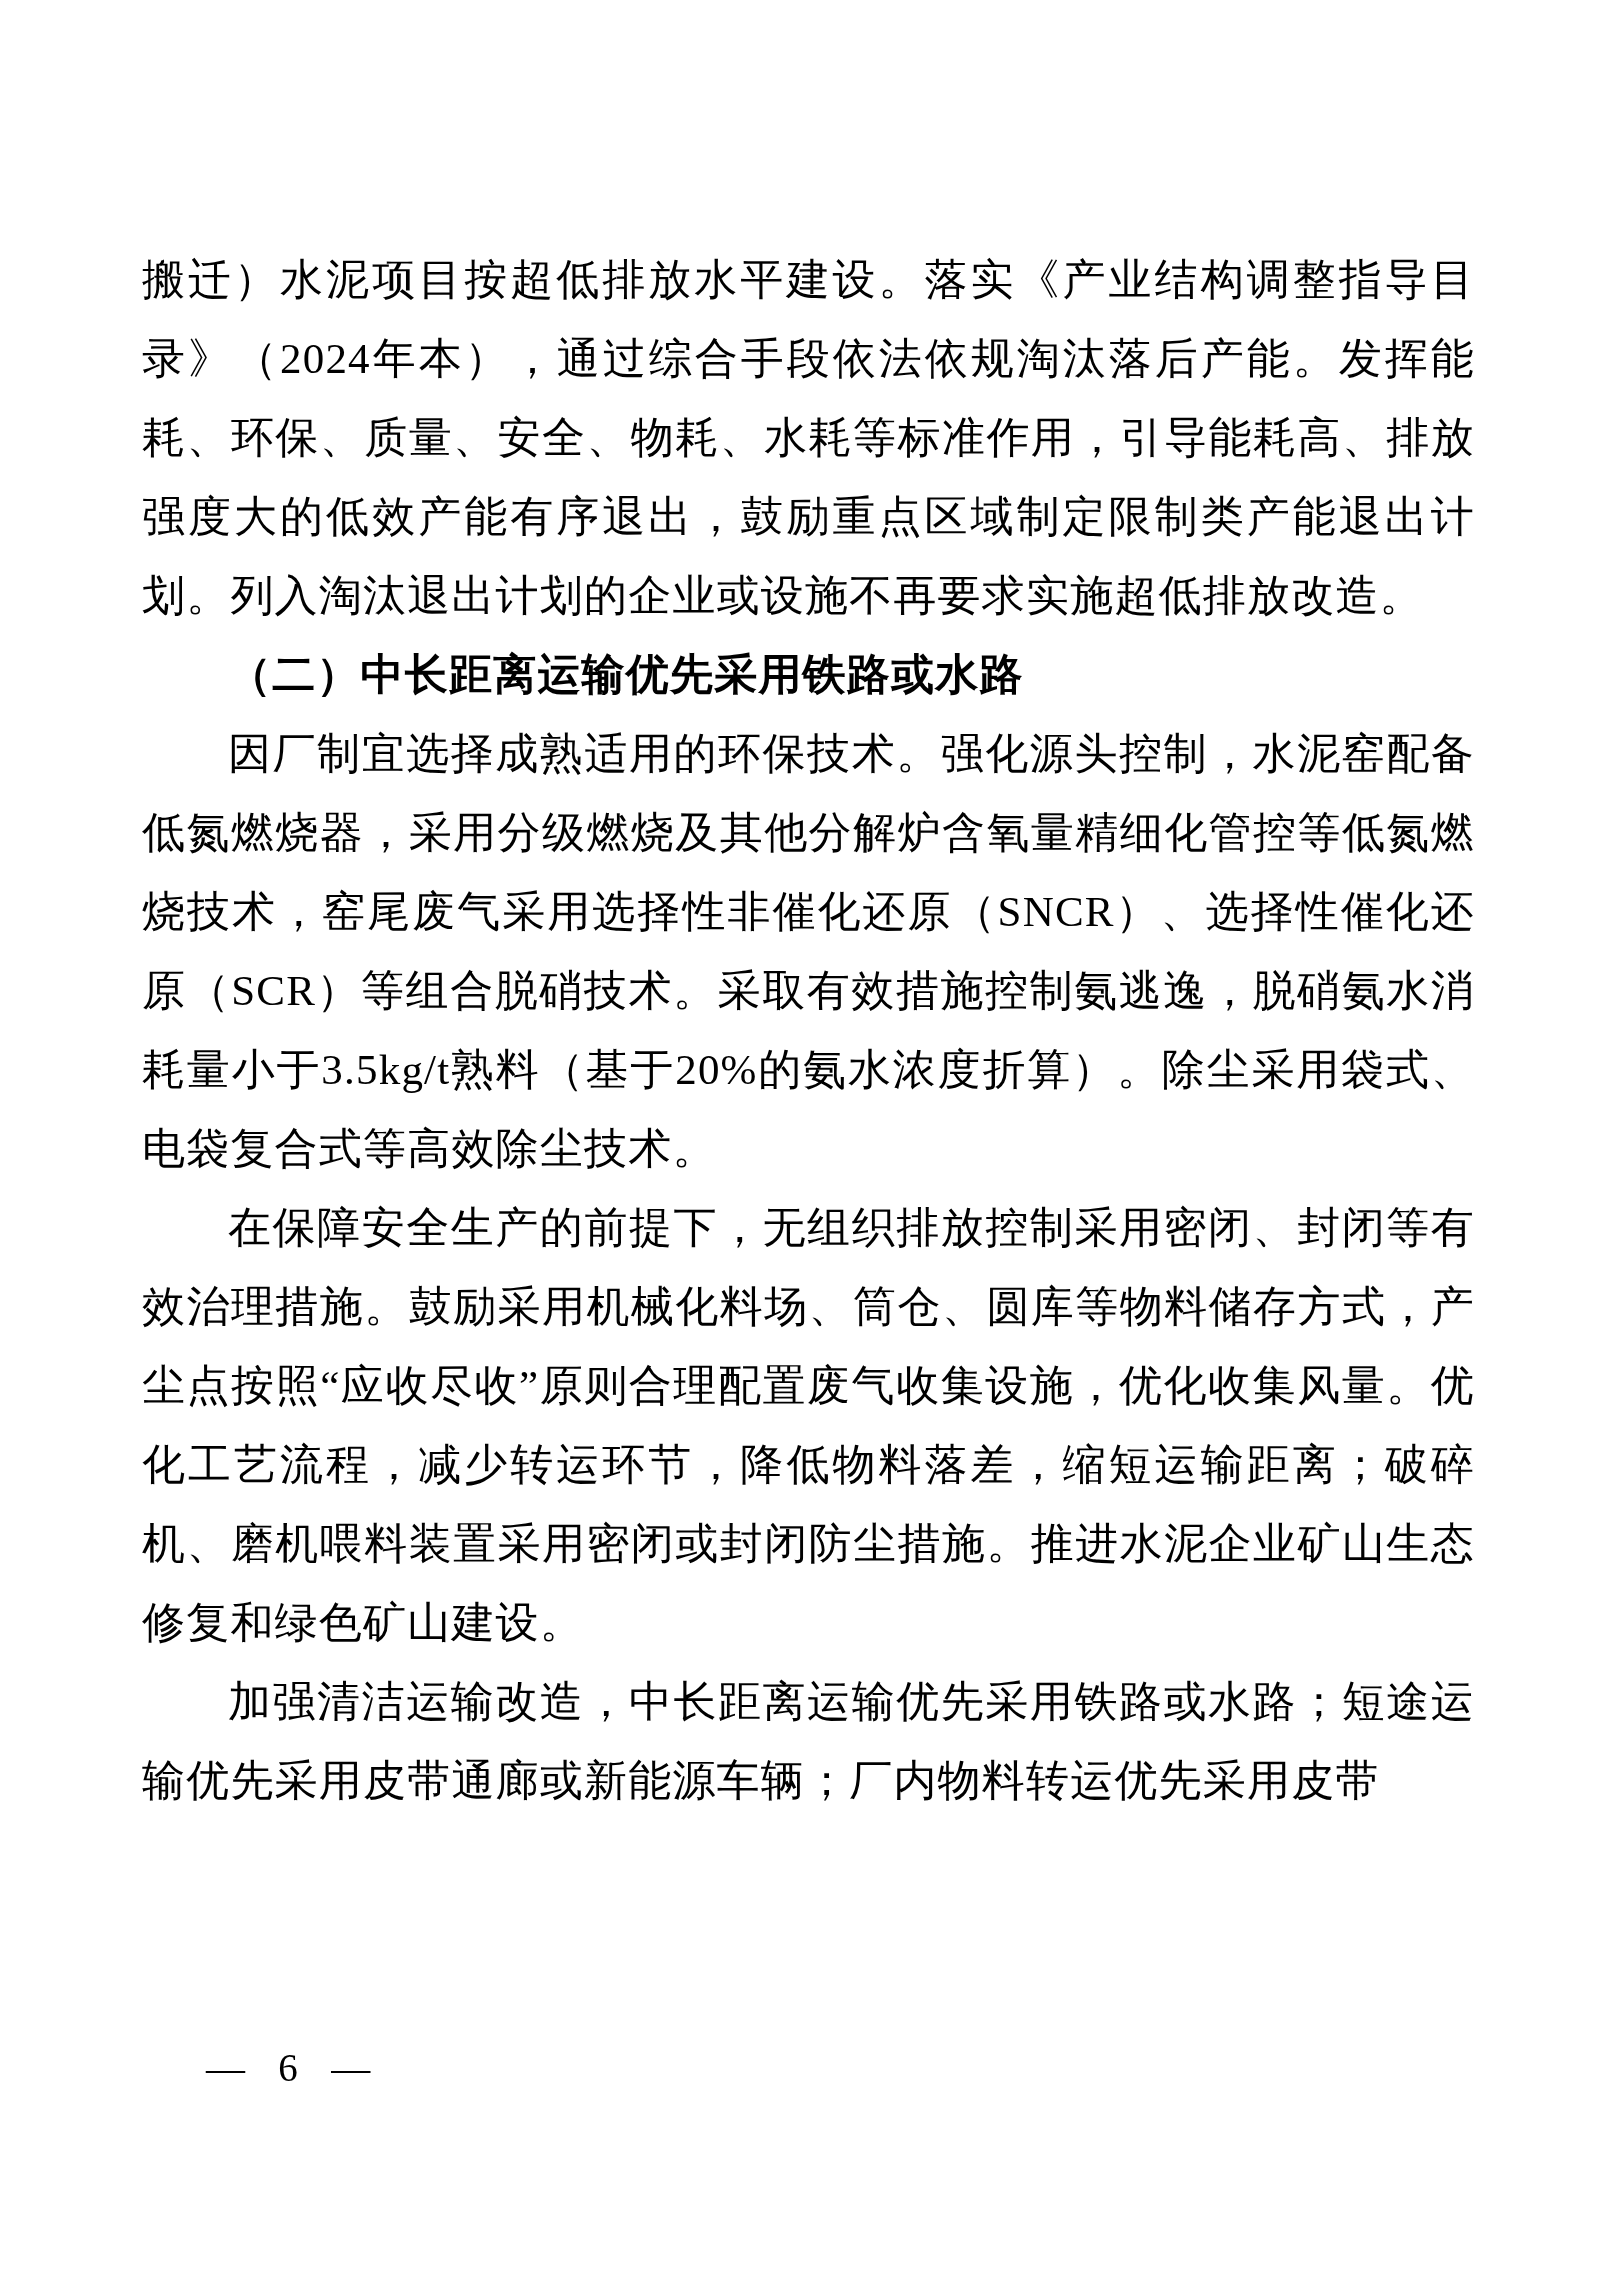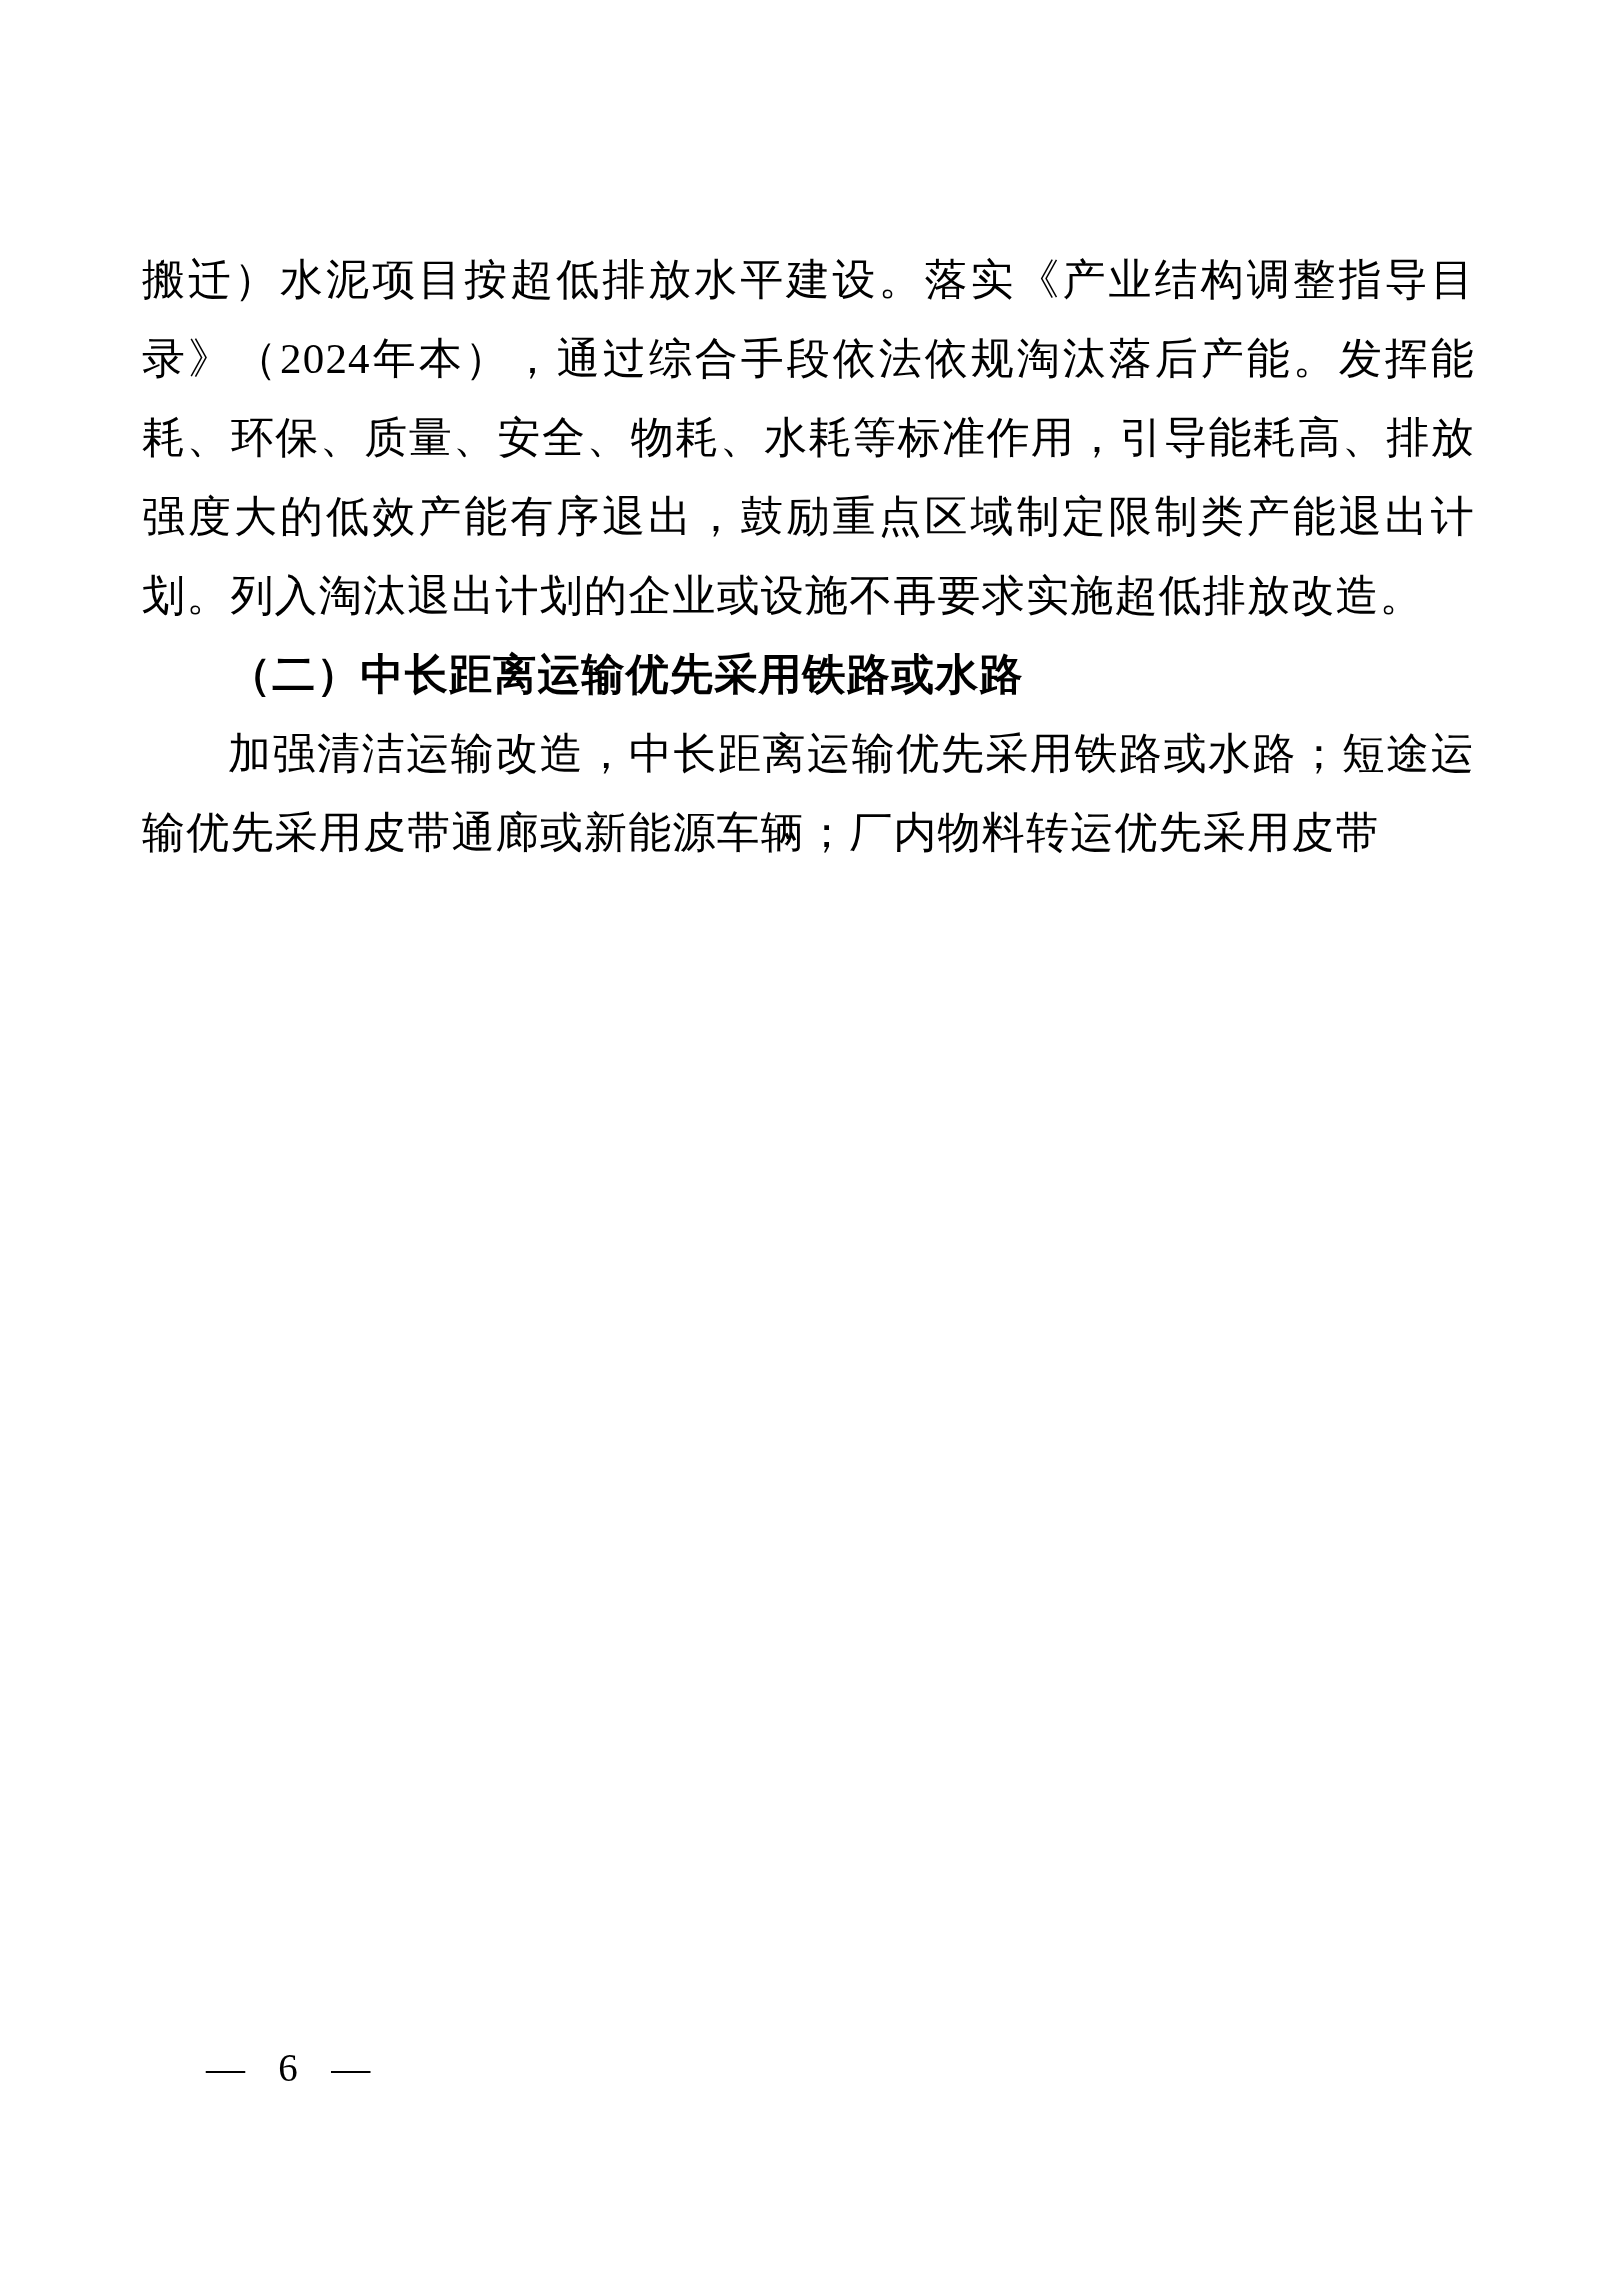--- a/index.html
+++ b/index.html
@@ -51,17 +51,19 @@
     white-space: pre;
   }
 </style>
 </head>
 <body>
 
 <div class="page">
   <div class="doc-body">
       <p class="para no-indent">搬迁）水泥项目按超低排放水平建设。落实《产业结构调整指导目录》（2024年本），通过综合手段依法依规淘汰落后产能。发挥能耗、环保、质量、安全、物耗、水耗等标准作用，引导能耗高、排放强度大的低效产能有序退出，鼓励重点区域制定限制类产能退出计划。列入淘汰退出计划的企业或设施不再要求实施超低排放改造。</p>
       <p class="para heading">（二）中长距离运输优先采用铁路或水路</p>
+      <p class="para">因厂制宜选择成熟适用的环保技术。强化源头控制，水泥窑配备低氮燃烧器，采用分级燃烧及其他分解炉含氧量精细化管控等低氮燃烧技术，窑尾废气采用选择性非催化还原（SNCR）、选择性催化还原（SCR）等组合脱硝技术。采取有效措施控制氨逃逸，脱硝氨水消耗量小于3.5kg/t熟料（基于20%的氨水浓度折算）。除尘采用袋式、电袋复合式等高效除尘技术。</p>
+      <p class="para">在保障安全生产的前提下，无组织排放控制采用密闭、封闭等有效治理措施。鼓励采用机械化料场、筒仓、圆库等物料储存方式，产尘点按照“应收尽收”原则合理配置废气收集设施，优化收集风量。优化工艺流程，减少转运环节，降低物料落差，缩短运输距离；破碎机、磨机喂料装置采用密闭或封闭防尘措施。推进水泥企业矿山生态修复和绿色矿山建设。</p>
       <p class="para">加强清洁运输改造，中长距离运输优先采用铁路或水路；短途运输优先采用皮带通廊或新能源车辆；厂内物料转运优先采用皮带</p>
     </div>
   <div class="page-footer">— 6 —</div>
 </div>
 
 
 </body></html>

